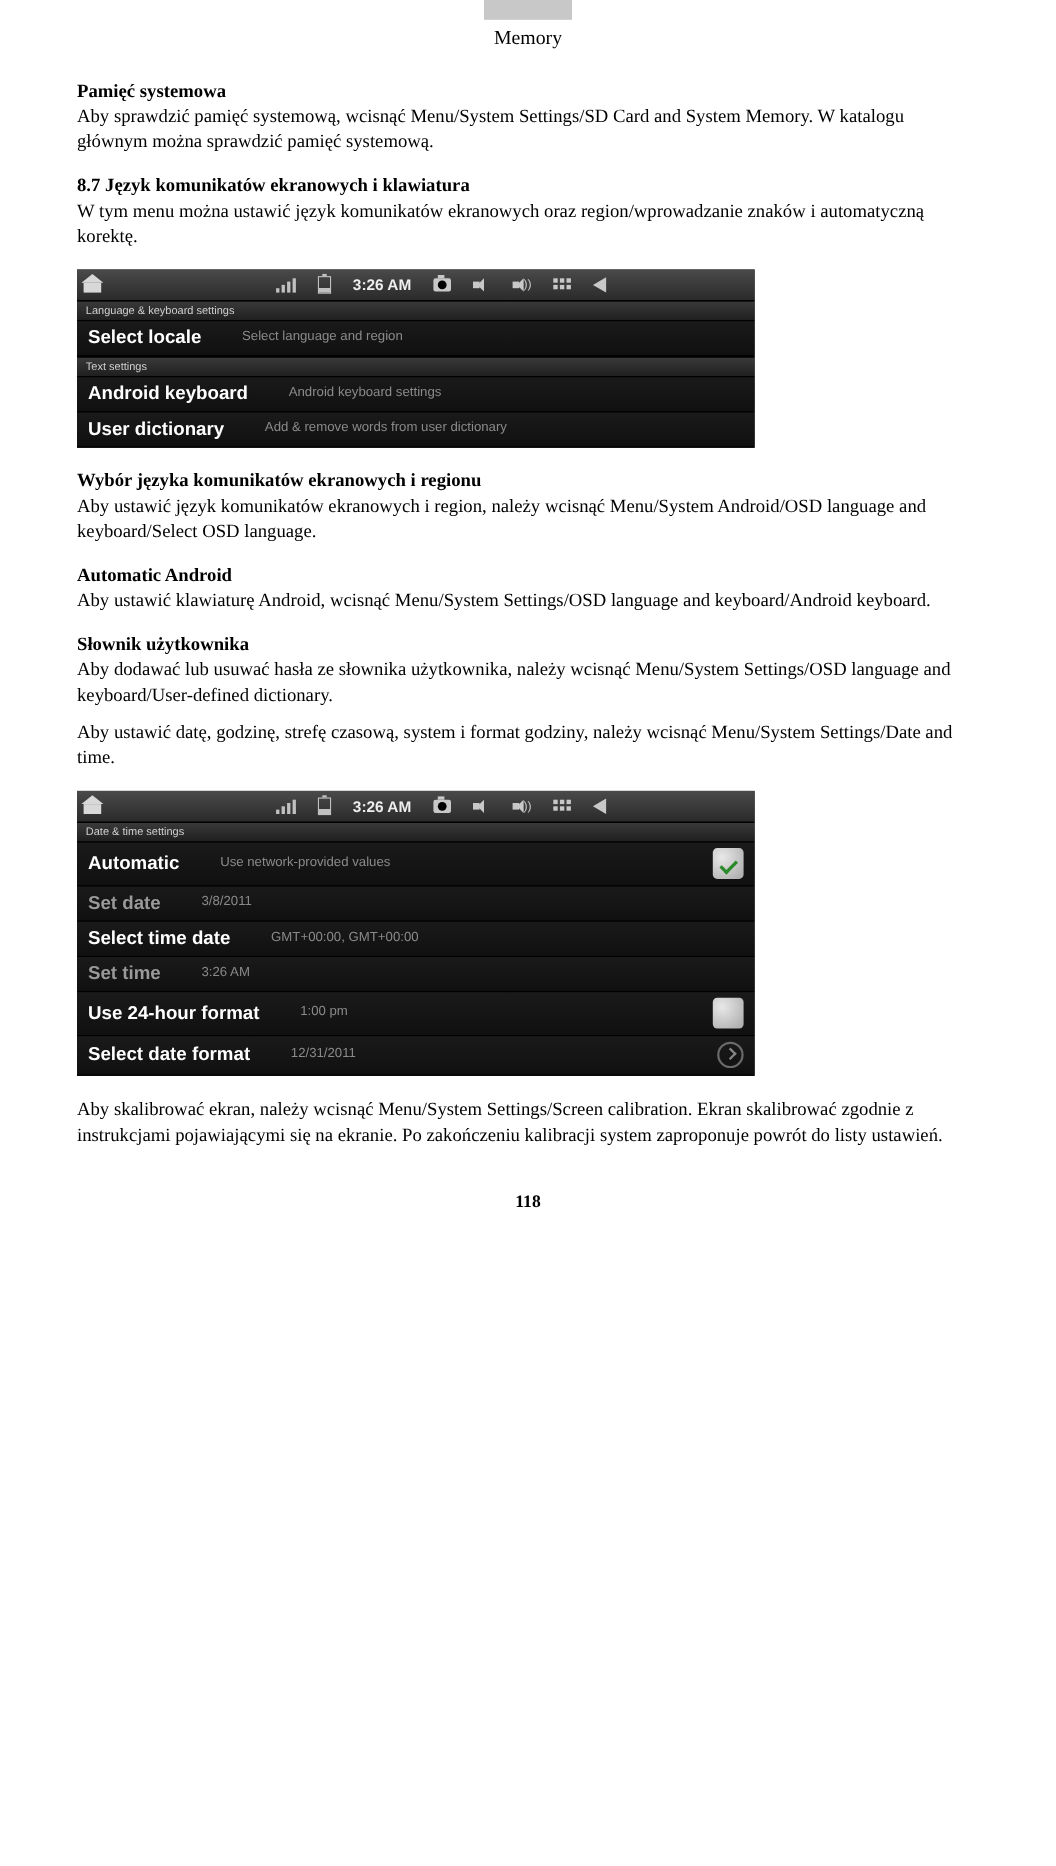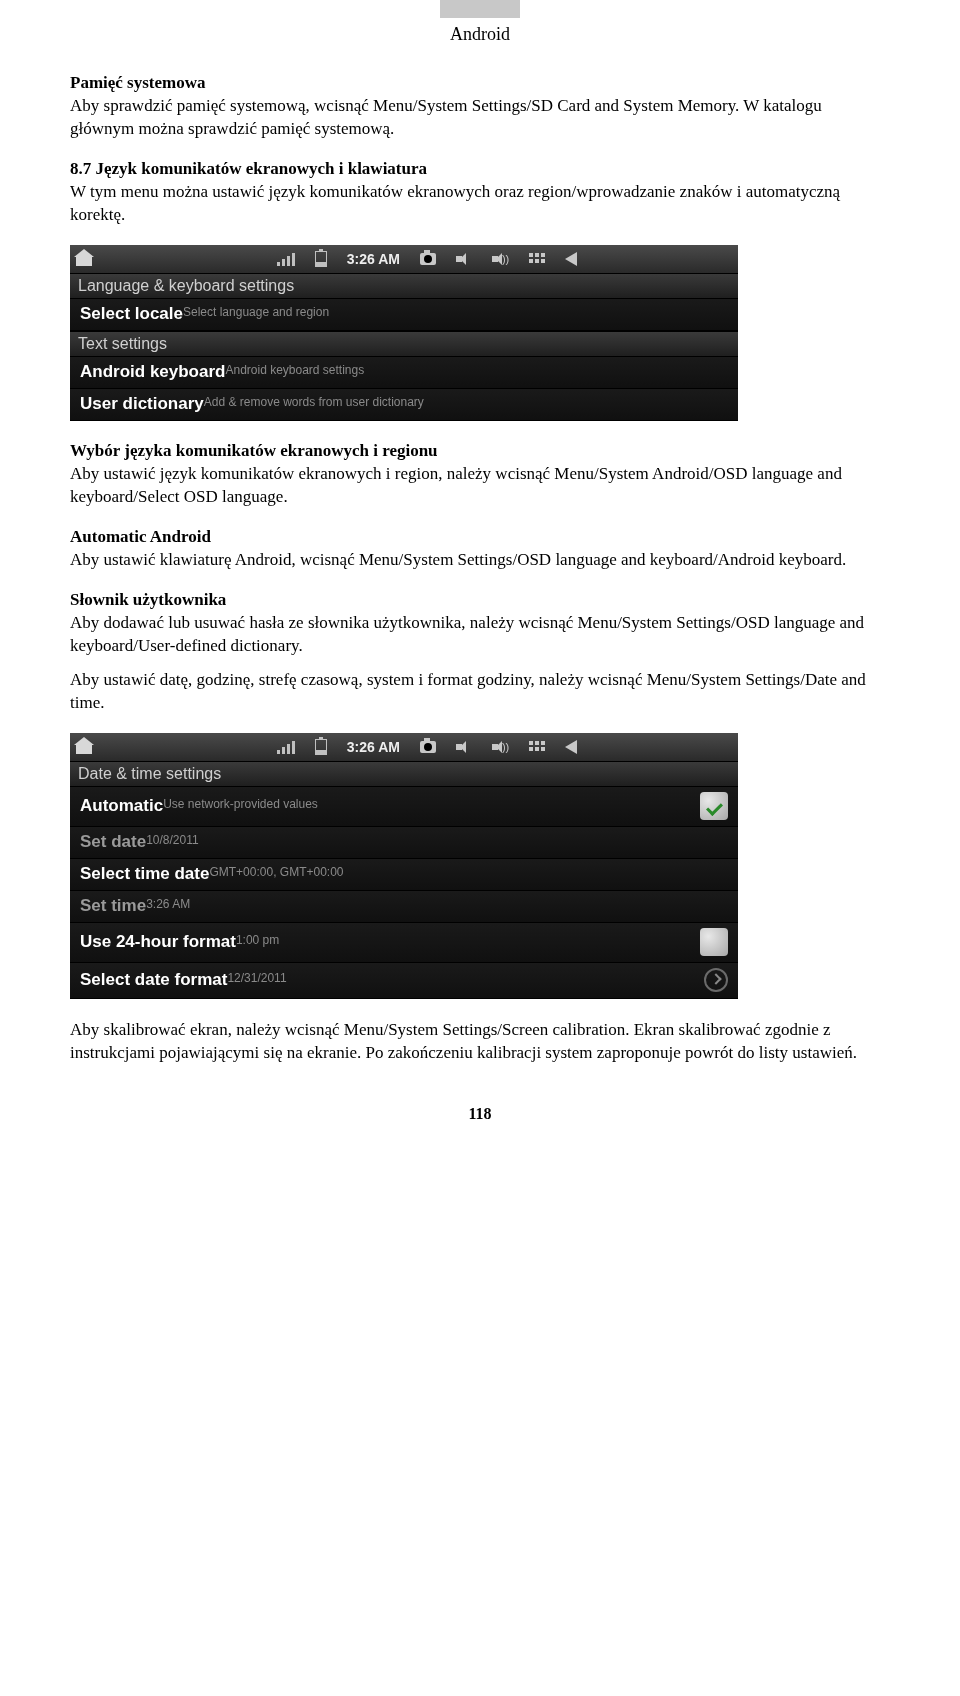--- a/index.html
+++ b/index.html
@@ -38,21 +38,21 @@
   .body-text {
     font-size: 17px;
     line-height: 1.35;
     margin-top: 2px;
   }
   .gap {
     height: 10px;
   }
   
   .shot {
-    width: 668px;
+    width: 616px;
     background: #000000;
     margin: 18px 0 20px 0;
     font-family: Arial, Helvetica, sans-serif;
     color: #e8e8e8;
     font-size: 14px;
   }
   .statusbar {
     background: linear-gradient(#4a4a4a, #2a2a2a);
     height: 28px;
     display: flex;
@@ -129,41 +129,42 @@
   }
   .statusbar .menu-grid span{background:#c8c8c8;}
   .statusbar .back {
     width:0; height:0;
     border-top:7px solid transparent;
     border-bottom:7px solid transparent;
     border-right:12px solid #c8c8c8;
   }
   .shot .subheader {
     background: linear-gradient(#3a3a3a, #1f1f1f);
-    font-size: 16px;
+    font-size: 10px;
     color: #d0d0d0;
     padding: 3px 8px;
     border-top: 1px solid #000;
     border-bottom: 1px solid #000;
   }
   .shot .row {
     background: linear-gradient(#1a1a1a, #101010);
     padding: 5px 10px 6px 10px;
     border-bottom: 1px solid #000;
     display: flex;
     justify-content: space-between;
     align-items: center;
   }
   .shot .row .labels { display:flex; }
   .shot .row .title {
     color: #fff; font-size: 17px; font-weight: bold;
   }
   .shot .row .sub {
     color: #8a8a8a; font-size: 12px;
     margin-top: 1px;
+    margin-left: 37px;
   }
   .shot .row.dim .title { color: #9a9a9a; }
   .checkbox {
     width: 28px; height: 28px;
     background: radial-gradient(circle at 30% 30%, #e8e8e8, #a8a8a8);
     border-radius: 4px;
     position: relative;
     flex-shrink: 0;
   }
   .checkbox.checked::after {
@@ -198,21 +199,21 @@
     font-weight: bold;
   }
 </style>
 </head>
 <body>
 
 <div class="page">
 
   <div class="header-block">
     <div class="header-bar"></div>
-    <div class="header-label">Android</div>
+    <div class="header-label">Memory</div>
   </div>
 
   <div class="section-title">Pamięć systemowa</div>
   <div class="body-text">Aby sprawdzić pamięć systemową, wcisnąć Menu/System Settings/SD Card and System Memory. W katalogu głównym można sprawdzić pamięć systemową.</div>
 
   <div class="gap"></div>
 
   <div class="section-title">8.7 Język komunikatów ekranowych i klawiatura</div>
   <div class="body-text">W tym menu można ustawić język komunikatów ekranowych oraz region/wprowadzanie znaków i automatyczną korektę.</div>
 
@@ -325,21 +326,21 @@
     <div class="row">
       <div class="labels">
         <div class="title">Automatic</div>
         <div class="sub">Use network-provided values</div>
       </div>
       <div class="checkbox checked"></div>
     </div>
     <div class="row dim">
       <div class="labels">
         <div class="title">Set date</div>
-        <div class="sub">10/8/2011</div>
+        <div class="sub">3/8/2011</div>
       </div>
     </div>
     <div class="row">
       <div class="labels">
         <div class="title">Select time date</div>
         <div class="sub">GMT+00:00, GMT+00:00</div>
       </div>
     </div>
     <div class="row dim">
       <div class="labels">

